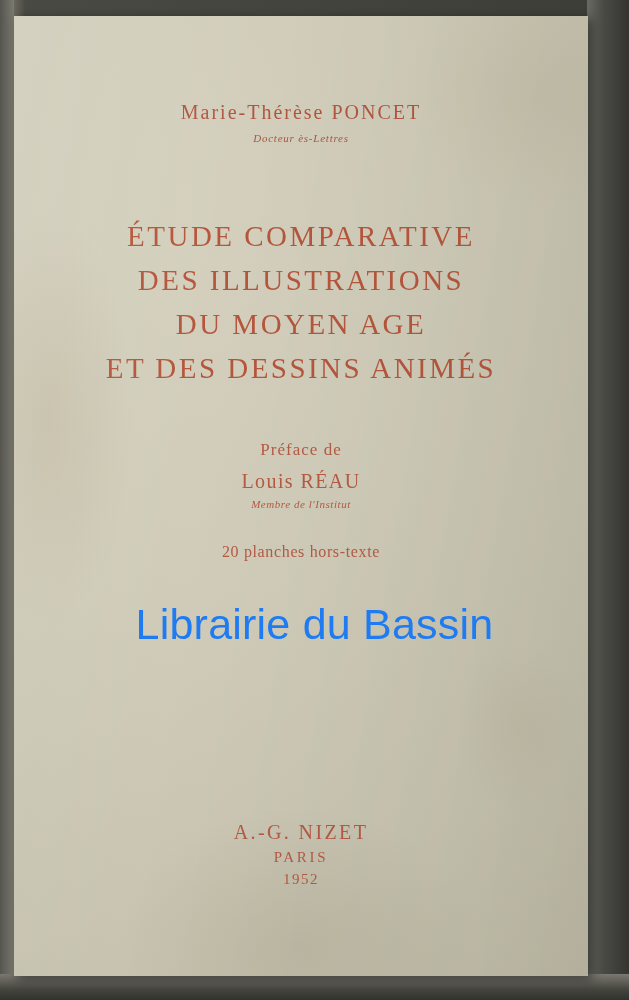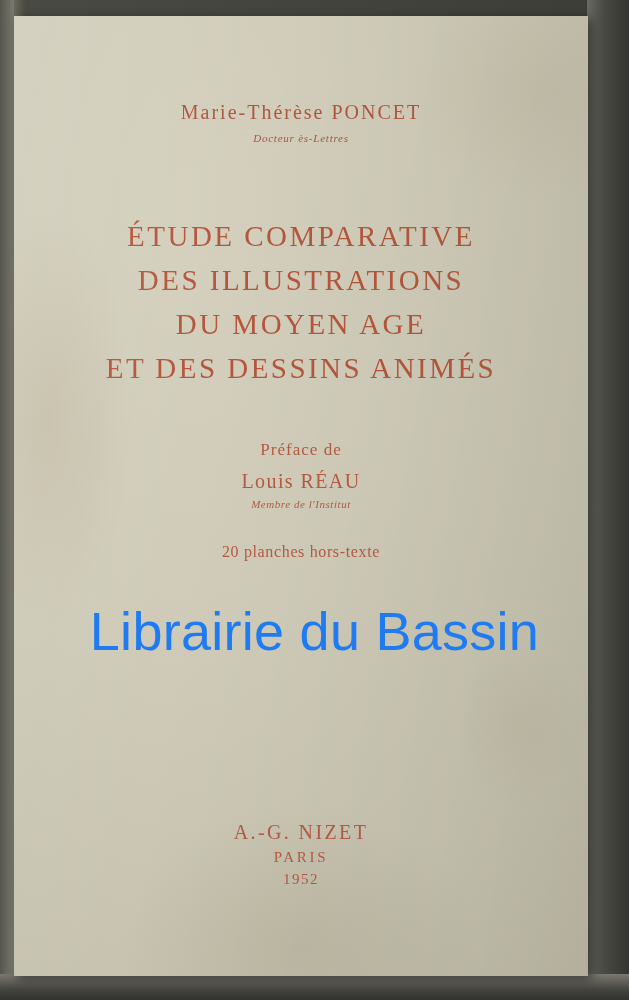--- a/index.html
+++ b/index.html
@@ -148,21 +148,21 @@
     letter-spacing: 0.10em;
   }
   
   #watermark {
     position: absolute;
     top: 600px;
     left: 0;
     width: 629px;
     text-align: center;
     font-family: "Liberation Sans", sans-serif;
-    font-size: 54px;
+    font-size: 43px;
     color: #1f7bf2;
     letter-spacing: 0.005em;
   }
 </style>
 </head>
 <body>
 
 <div id="page">
 
   <div id="backdrop"></div>

